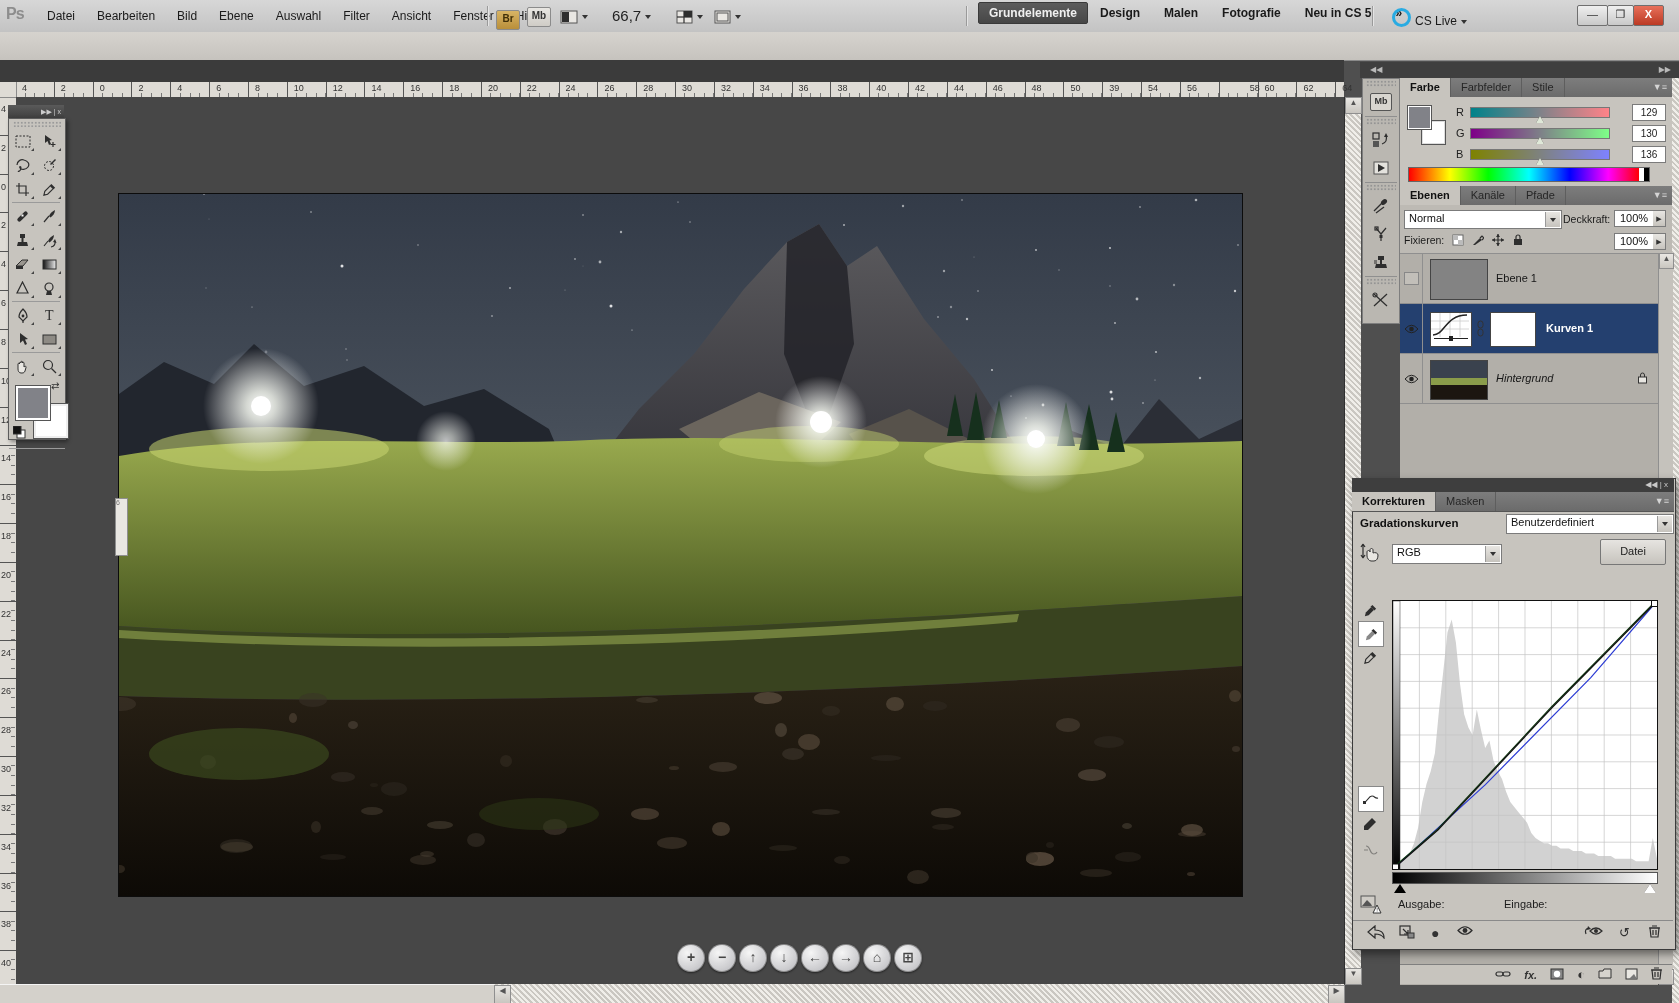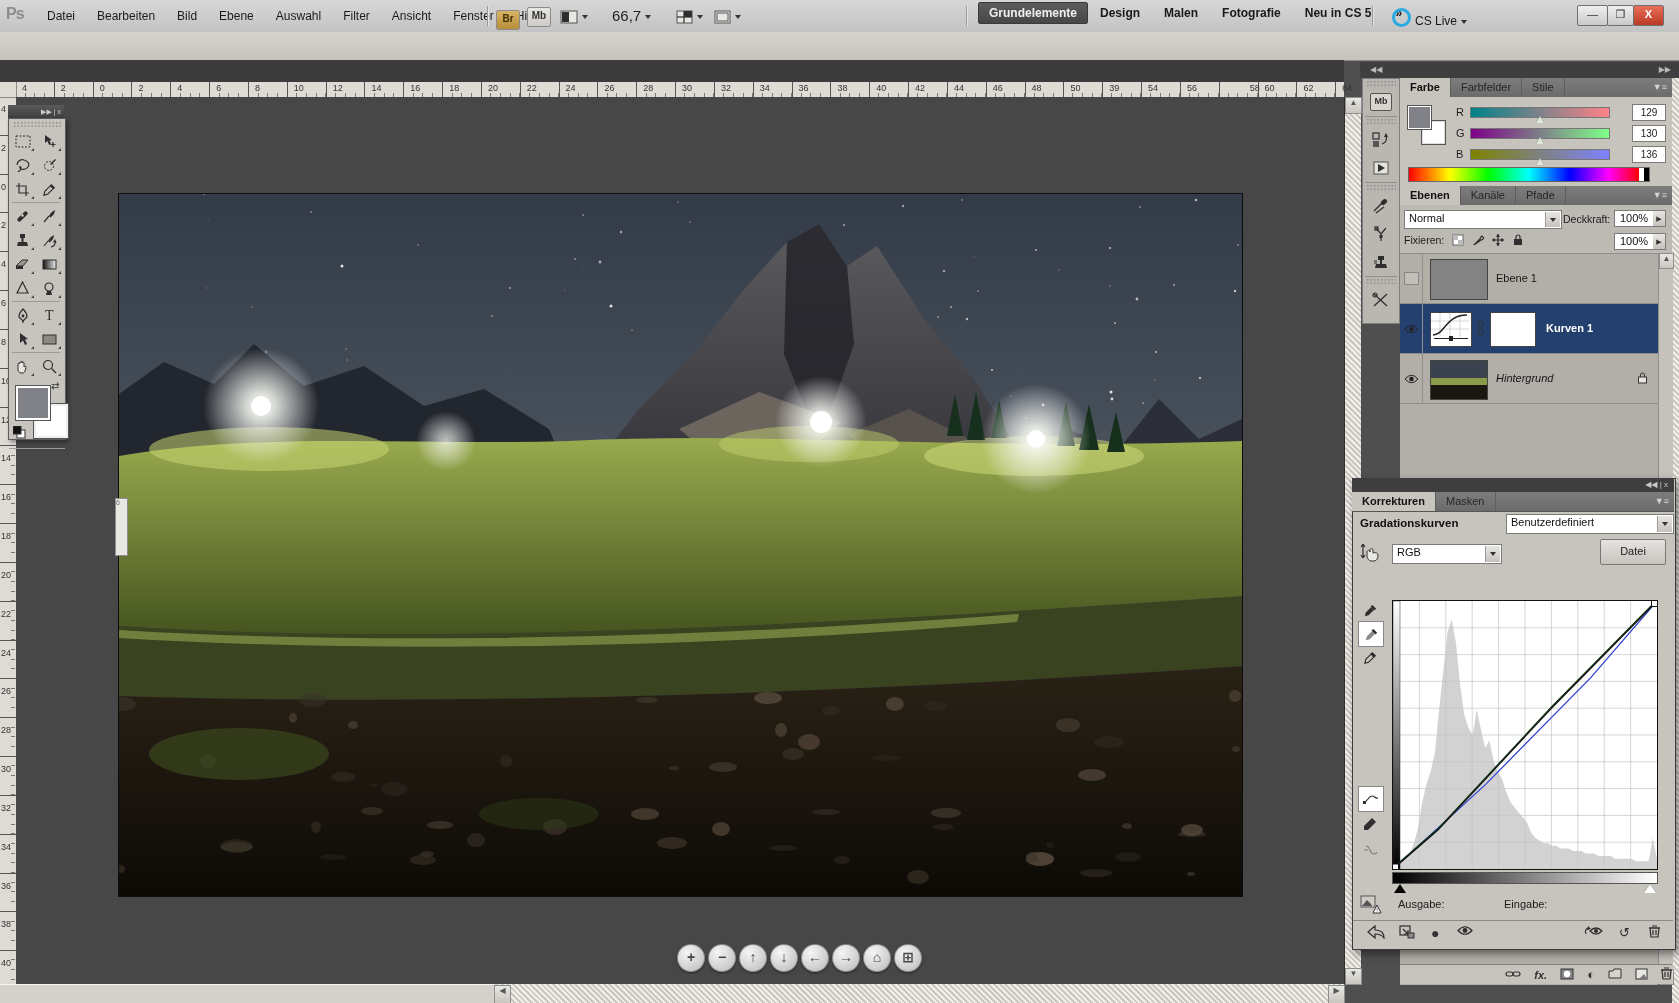--- a/index.html
+++ b/index.html
@@ -118,21 +118,21 @@
   .layer-row.selected{background:#24406f;}
   .eye-box{position:absolute;left:0;top:0;width:22px;height:49px;border-right:1px solid #8f8f8f;display:flex;align-items:center;justify-content:center;}
   .layer-label{position:absolute;top:18px;font-size:11px;color:#161616;}
   .layer-row.selected .layer-label{color:#fff;font-weight:bold;}
   .thumb{position:absolute;border:1px solid #444;background:#fff;}
   .mask-thumb{position:absolute;width:44px;height:33px;background:#fff;border:1px solid #444;}
   .chain{position:absolute;}
   .mini-slider{position:absolute;left:3px;bottom:2px;right:3px;height:5px;border-top:1px solid #222;}
   .mini-slider:after{content:"";position:absolute;left:45%;top:-3px;width:4px;height:5px;background:#222;}
   .lock-glyph{position:absolute;right:10px;top:17px;}
-  #layers-footer{position:absolute;left:0;bottom:0;width:272px;height:20px;background:#c7c4be;border-top:1px solid #7f7f7f;display:flex;align-items:center;justify-content:flex-end;gap:13px;padding-right:0;box-sizing:border-box;color:#333;}
+  #layers-footer{position:absolute;left:0;bottom:0;width:272px;height:20px;background:#c7c4be;border-top:1px solid #7f7f7f;display:flex;align-items:center;justify-content:flex-end;gap:13px;padding-right:10px;box-sizing:border-box;color:#333;}
   
   #adj-panel{left:1352px;top:478px;width:322px;height:470px;background:#c7c4be;border:1px solid #3a3a3a;box-shadow:3px 4px 8px rgba(0,0,0,.45);}
   #adj-header{left:1352px;top:478px;width:322px;height:14px;background:#3e3e3e;color:#c9c9c9;font-size:8px;line-height:14px;text-align:right;}
   #adj-tabbar{left:1352px;top:492px;width:322px;}
   #adj-title{left:1360px;top:517px;font-size:11.5px;font-weight:bold;color:#0f0f0f;}
   #adj-preset{left:1506px;top:514px;width:162px;height:18px;}
   #adj-chan{left:1392px;top:544px;width:104px;height:18px;}
   #adj-auto{left:1600px;top:539px;width:64px;height:24px;background:linear-gradient(#e6e4e0,#c6c3bd);border:1px solid #777;border-radius:2px;font-size:11px;text-align:center;line-height:22px;}
   .adj-side{position:absolute;left:1358px;width:24px;height:24px;display:flex;align-items:center;justify-content:center;}
   .adj-side.sel{background:#fff;border:1px solid #888;}

